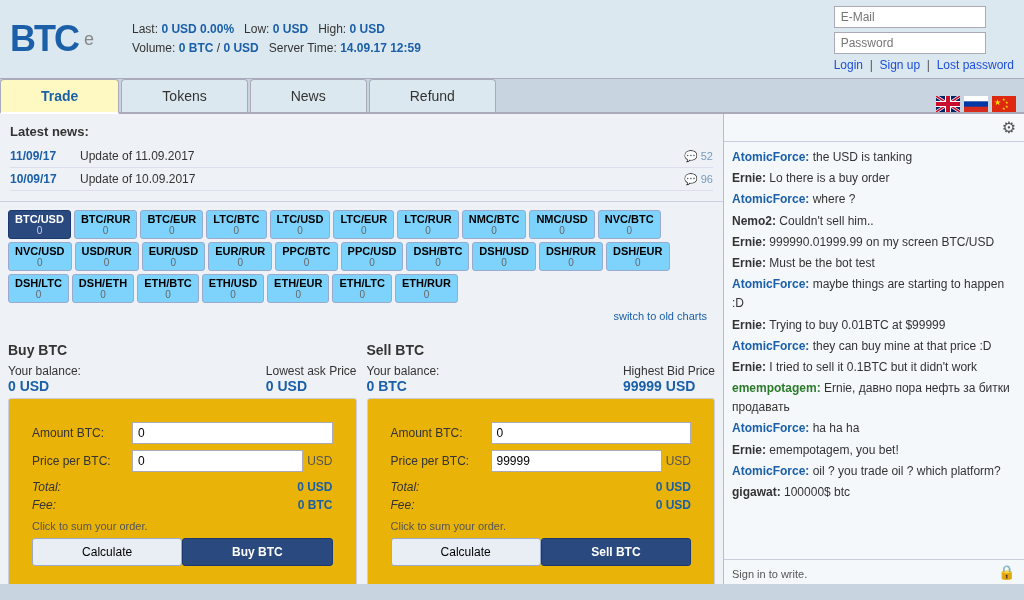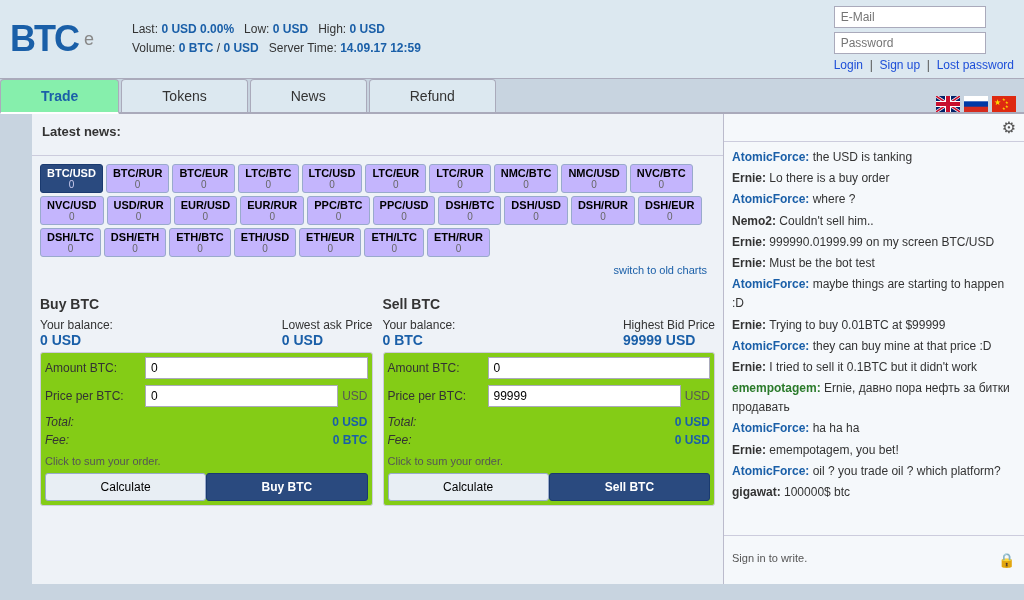--- a/index.html
+++ b/index.html
@@ -45,48 +45,48 @@
       cursor: pointer;
       font-size: 14px;
       color: #333;
       border: 1px solid #aab;
       border-bottom: none;
       background: #dce8f0;
       margin-right: 2px;
       border-radius: 4px 4px 0 0;
     }
     .nav-tab.active {
-      background: #86efac;
+      background: #fef9c3;
       font-weight: bold;
       color: #1a5fa8;
       border-bottom: 2px solid #fff;
       margin-bottom: -2px;
       z-index: 1;
     }
     #lang-flags { margin-left: auto; display: flex; gap: 4px; align-items: center; padding-right: 8px; }
     .flag { width: 24px; height: 16px; display: inline-block; cursor: pointer; }
 
     
-    #main { display: flex; gap: 0; height: calc(600px - 130px); margin-left: 32px; }
+    #main { display: flex; gap: 0; height: calc(600px - 130px); }
     #left-panel { flex: 1; background: #eef2f7; border-right: 1px solid #bbc; overflow-y: auto; }
     #chat-panel { width: 300px; background: #f5f8fb; display: flex; flex-direction: column; }
 
     
     #news-section { padding: 10px; border-bottom: 1px solid #ccd; }
     #news-section h3 { font-size: 13px; color: #333; margin-bottom: 6px; }
     .news-item { display: flex; align-items: center; padding: 4px 0; border-bottom: 1px solid #dde; font-size: 12px; }
     .news-date { color: #1a5fa8; font-weight: bold; width: 70px; }
     .news-title { flex: 1; color: #333; }
     .news-comments { color: #7799bb; font-size: 11px; margin-left: 8px; white-space: nowrap; }
 
     
     #pairs-section { padding: 8px; }
     .pairs-row { display: flex; flex-wrap: wrap; gap: 3px; margin-bottom: 3px; }
     .pair-btn {
-      background: #c4b5fd;
+      background: #7dd3fc;
       border: 1px solid #99aacc;
       border-radius: 3px;
       padding: 2px 6px;
       font-size: 11px;
       cursor: pointer;
       text-align: center;
       min-width: 54px;
     }
     .pair-btn.active {
       background: #2a4a7f;
@@ -99,21 +99,21 @@
     .switch-link { text-align: right; padding: 4px 8px; font-size: 11px; color: #1a5fa8; cursor: pointer; }
 
     
     #trade-panels { display: flex; gap: 0; padding: 8px; }
     .trade-panel { flex: 1; }
     .trade-panel:first-child { margin-right: 10px; }
     .trade-title { font-size: 14px; font-weight: bold; color: #333; margin-bottom: 6px; }
     .balance-row { display: flex; justify-content: space-between; margin-bottom: 4px; }
     .balance-label { font-size: 12px; color: #333; }
     .balance-val { font-size: 14px; font-weight: bold; color: #1a5fa8; }
-    .trade-form { background: #84cc16; border: 1px solid #ccd; padding: 4px; border-radius: 3px; }
+    .trade-form { background: #eab308; border: 1px solid #ccd; padding: 23px; border-radius: 3px; }
     .form-row { display: flex; align-items: center; margin-bottom: 6px; font-size: 12px; }
     .form-label { width: 100px; color: #333; }
     .form-input { flex: 1; padding: 3px 5px; border: 1px solid #aab; font-size: 12px; }
     .form-unit { margin-left: 4px; color: #555; }
     .total-row { display: flex; justify-content: space-between; font-size: 12px; padding: 2px 0; }
     .total-label { color: #333; font-style: italic; }
     .total-val { font-weight: bold; color: #1a5fa8; }
     .click-note { font-size: 11px; color: #555; margin: 6px 0; }
     .btn-row { display: flex; gap: 0; }
     .btn-calc {
@@ -125,21 +125,21 @@
       border-radius: 3px; cursor: pointer; font-size: 12px; font-weight: bold;
     }
 
     
     #chat-header { padding: 4px 8px; display: flex; justify-content: flex-end; border-bottom: 1px solid #ccd; }
     #chat-messages { flex: 1; overflow-y: scroll; padding: 6px 8px; font-size: 12px; line-height: 1.6; }
     .chat-msg { margin-bottom: 2px; color: #333; }
     .chat-user { font-weight: bold; }
     .chat-user.blue { color: #1a5fa8; }
     .chat-user.green { color: #2a7a2a; }
-    #chat-footer { padding: 16px 8px; border-top: 1px solid #ccd; font-size: 11px; color: #555; display: flex; align-items: flex-start; justify-content: space-between; }
+    #chat-footer { padding: 4px 8px; border-top: 1px solid #ccd; font-size: 11px; color: #555; display: flex; align-items: flex-end; justify-content: space-between; }
     .lock-icon { font-size: 14px; }
 
     
     ::-webkit-scrollbar { width: 8px; }
     ::-webkit-scrollbar-track { background: #dde; }
     ::-webkit-scrollbar-thumb { background: #99aacc; }
   </style>
 </head>
 <body>
 
@@ -224,20 +224,33 @@
     </span>
   </div>
 </div>
 
 <div id="main">
 
   <div id="left-panel">
 
     <div id="news-section">
       <h3>Latest news:</h3>
+      <div id="news-items">
+
+      <div class="news-item">
+    <span class="news-date">11/09/17</span>
+    <span class="news-title">Update of 11.09.2017</span>
+    <span class="news-comments">💬 52</span>
+  </div>
+          <div class="news-item">
+    <span class="news-date">10/09/17</span>
+    <span class="news-title">Update of 10.09.2017</span>
+    <span class="news-comments">💬 96</span>
+  </div>
+        </div>
     </div>
 
     <div id="pairs-section">
       <div id="pairs-rows">
 
       <div class="pairs-row">
             <div class="pair-btn active">
               <span class="pair-name">BTC/USD</span>
               <span class="pair-val">0</span>
             </div>

